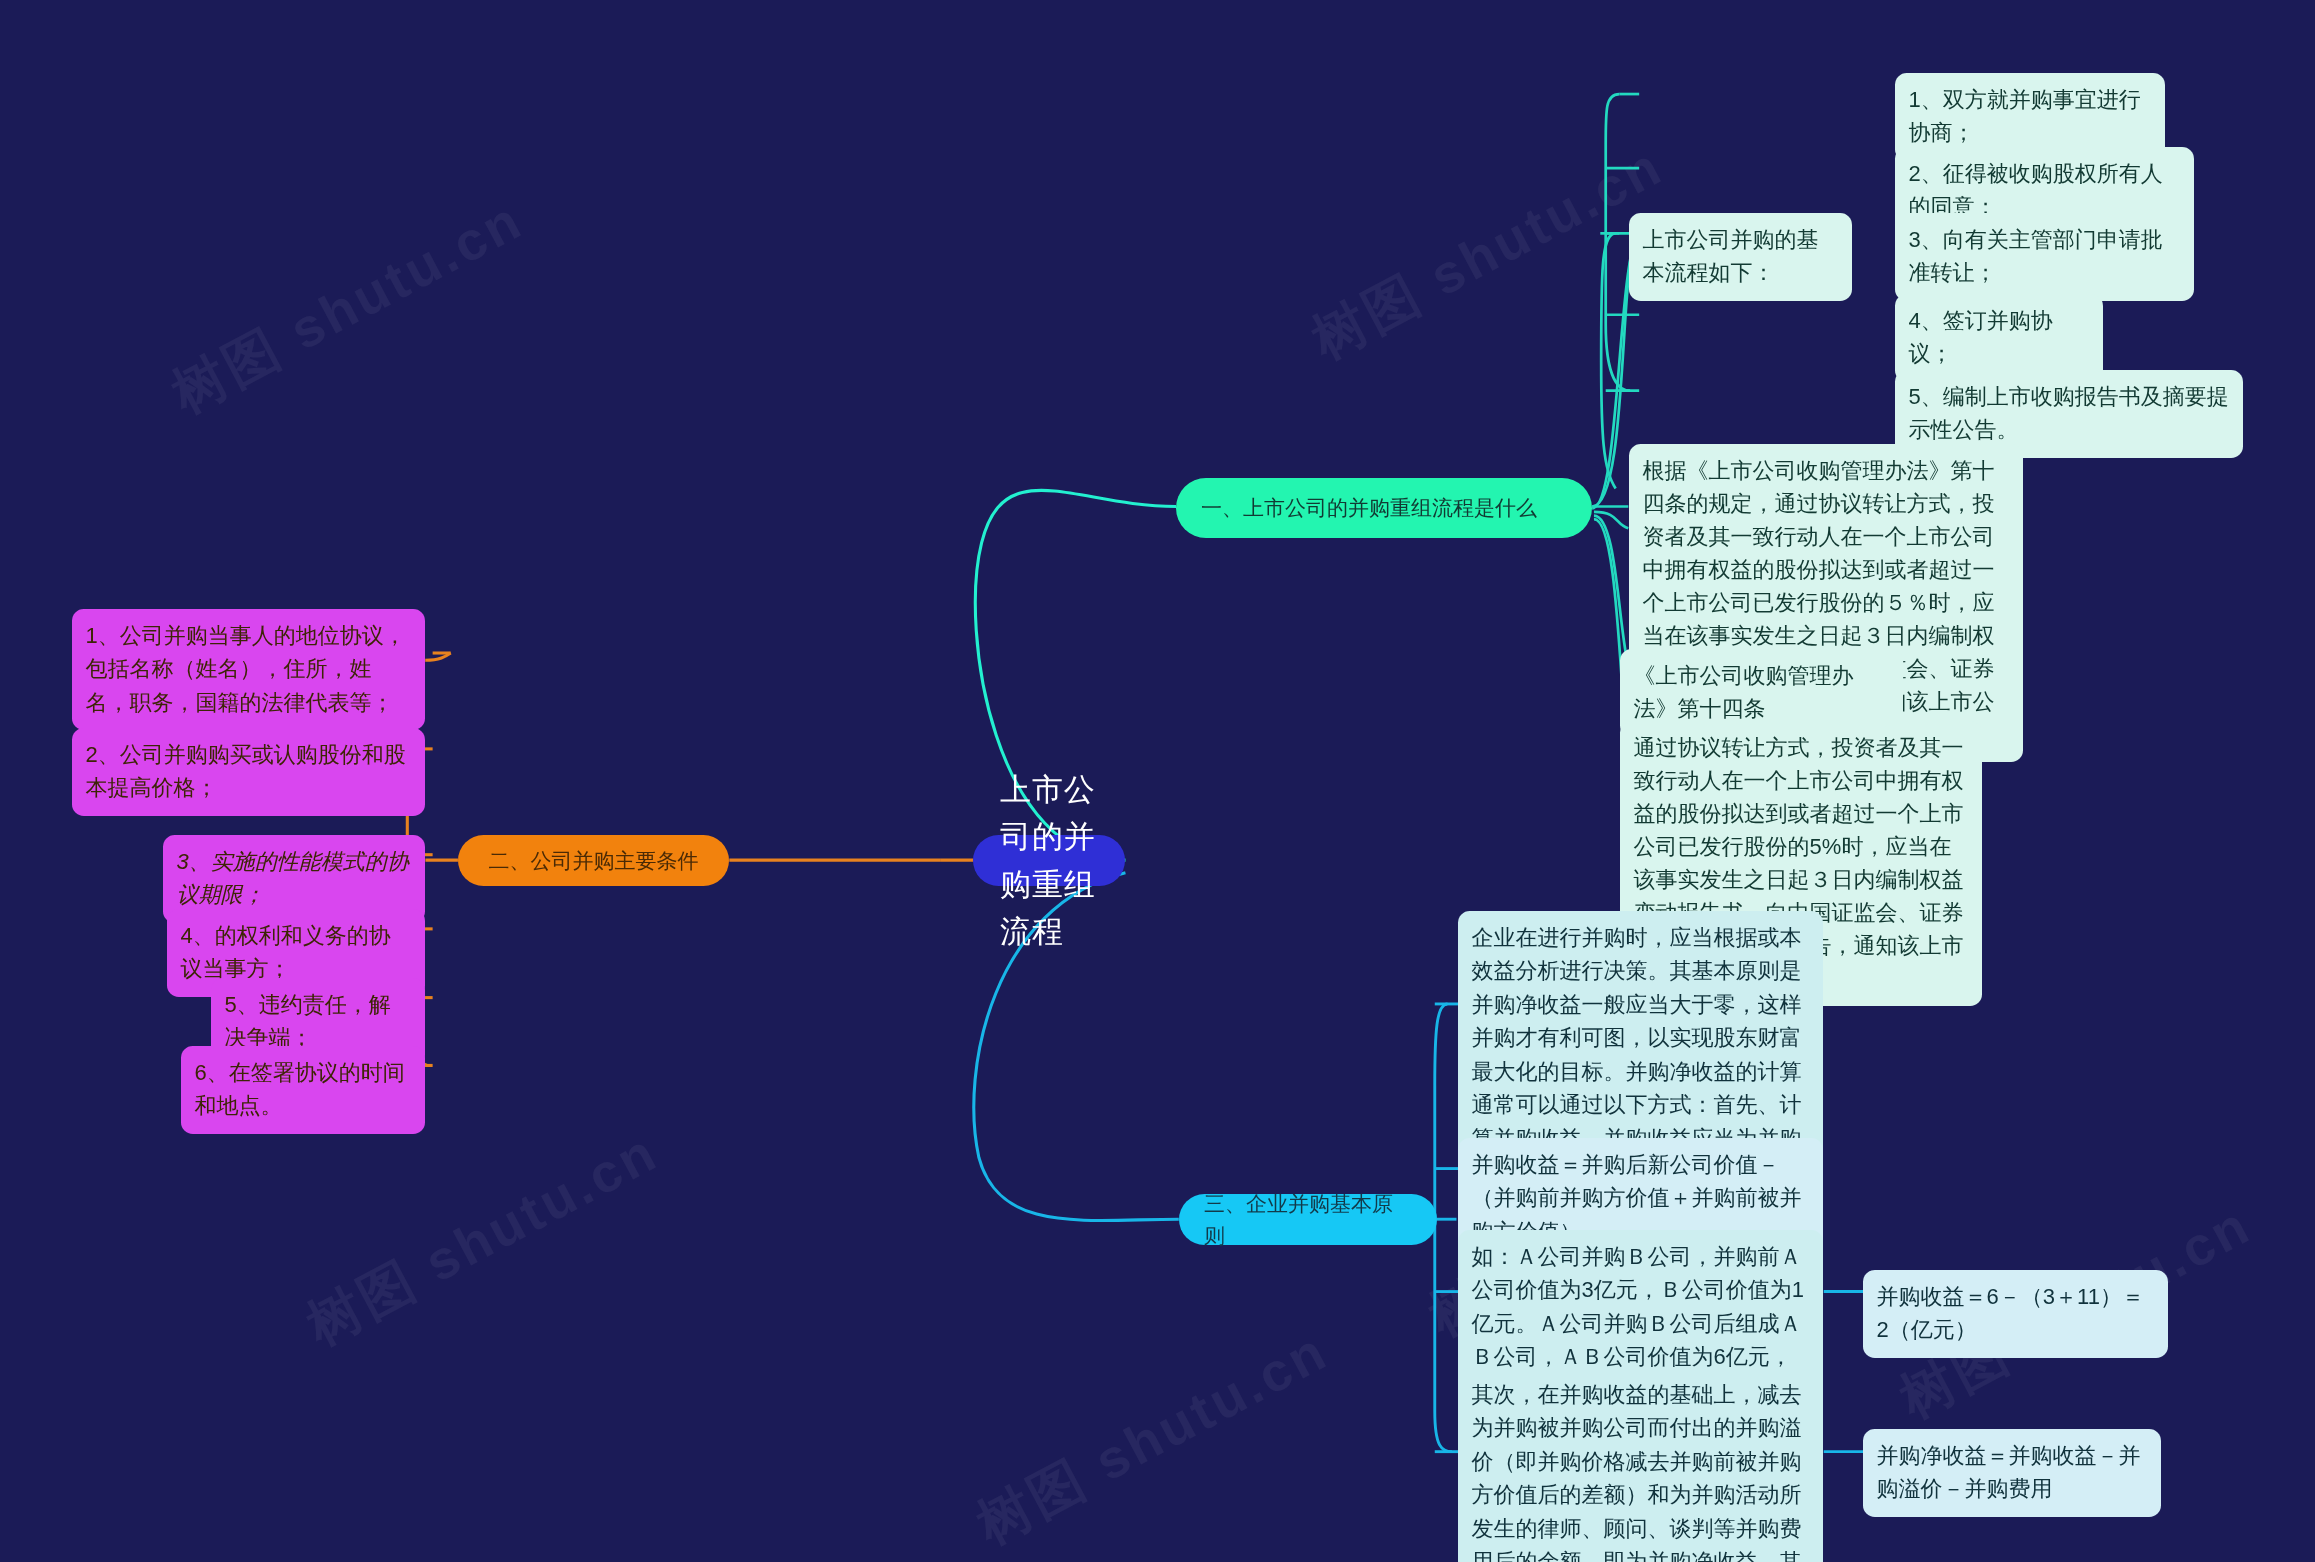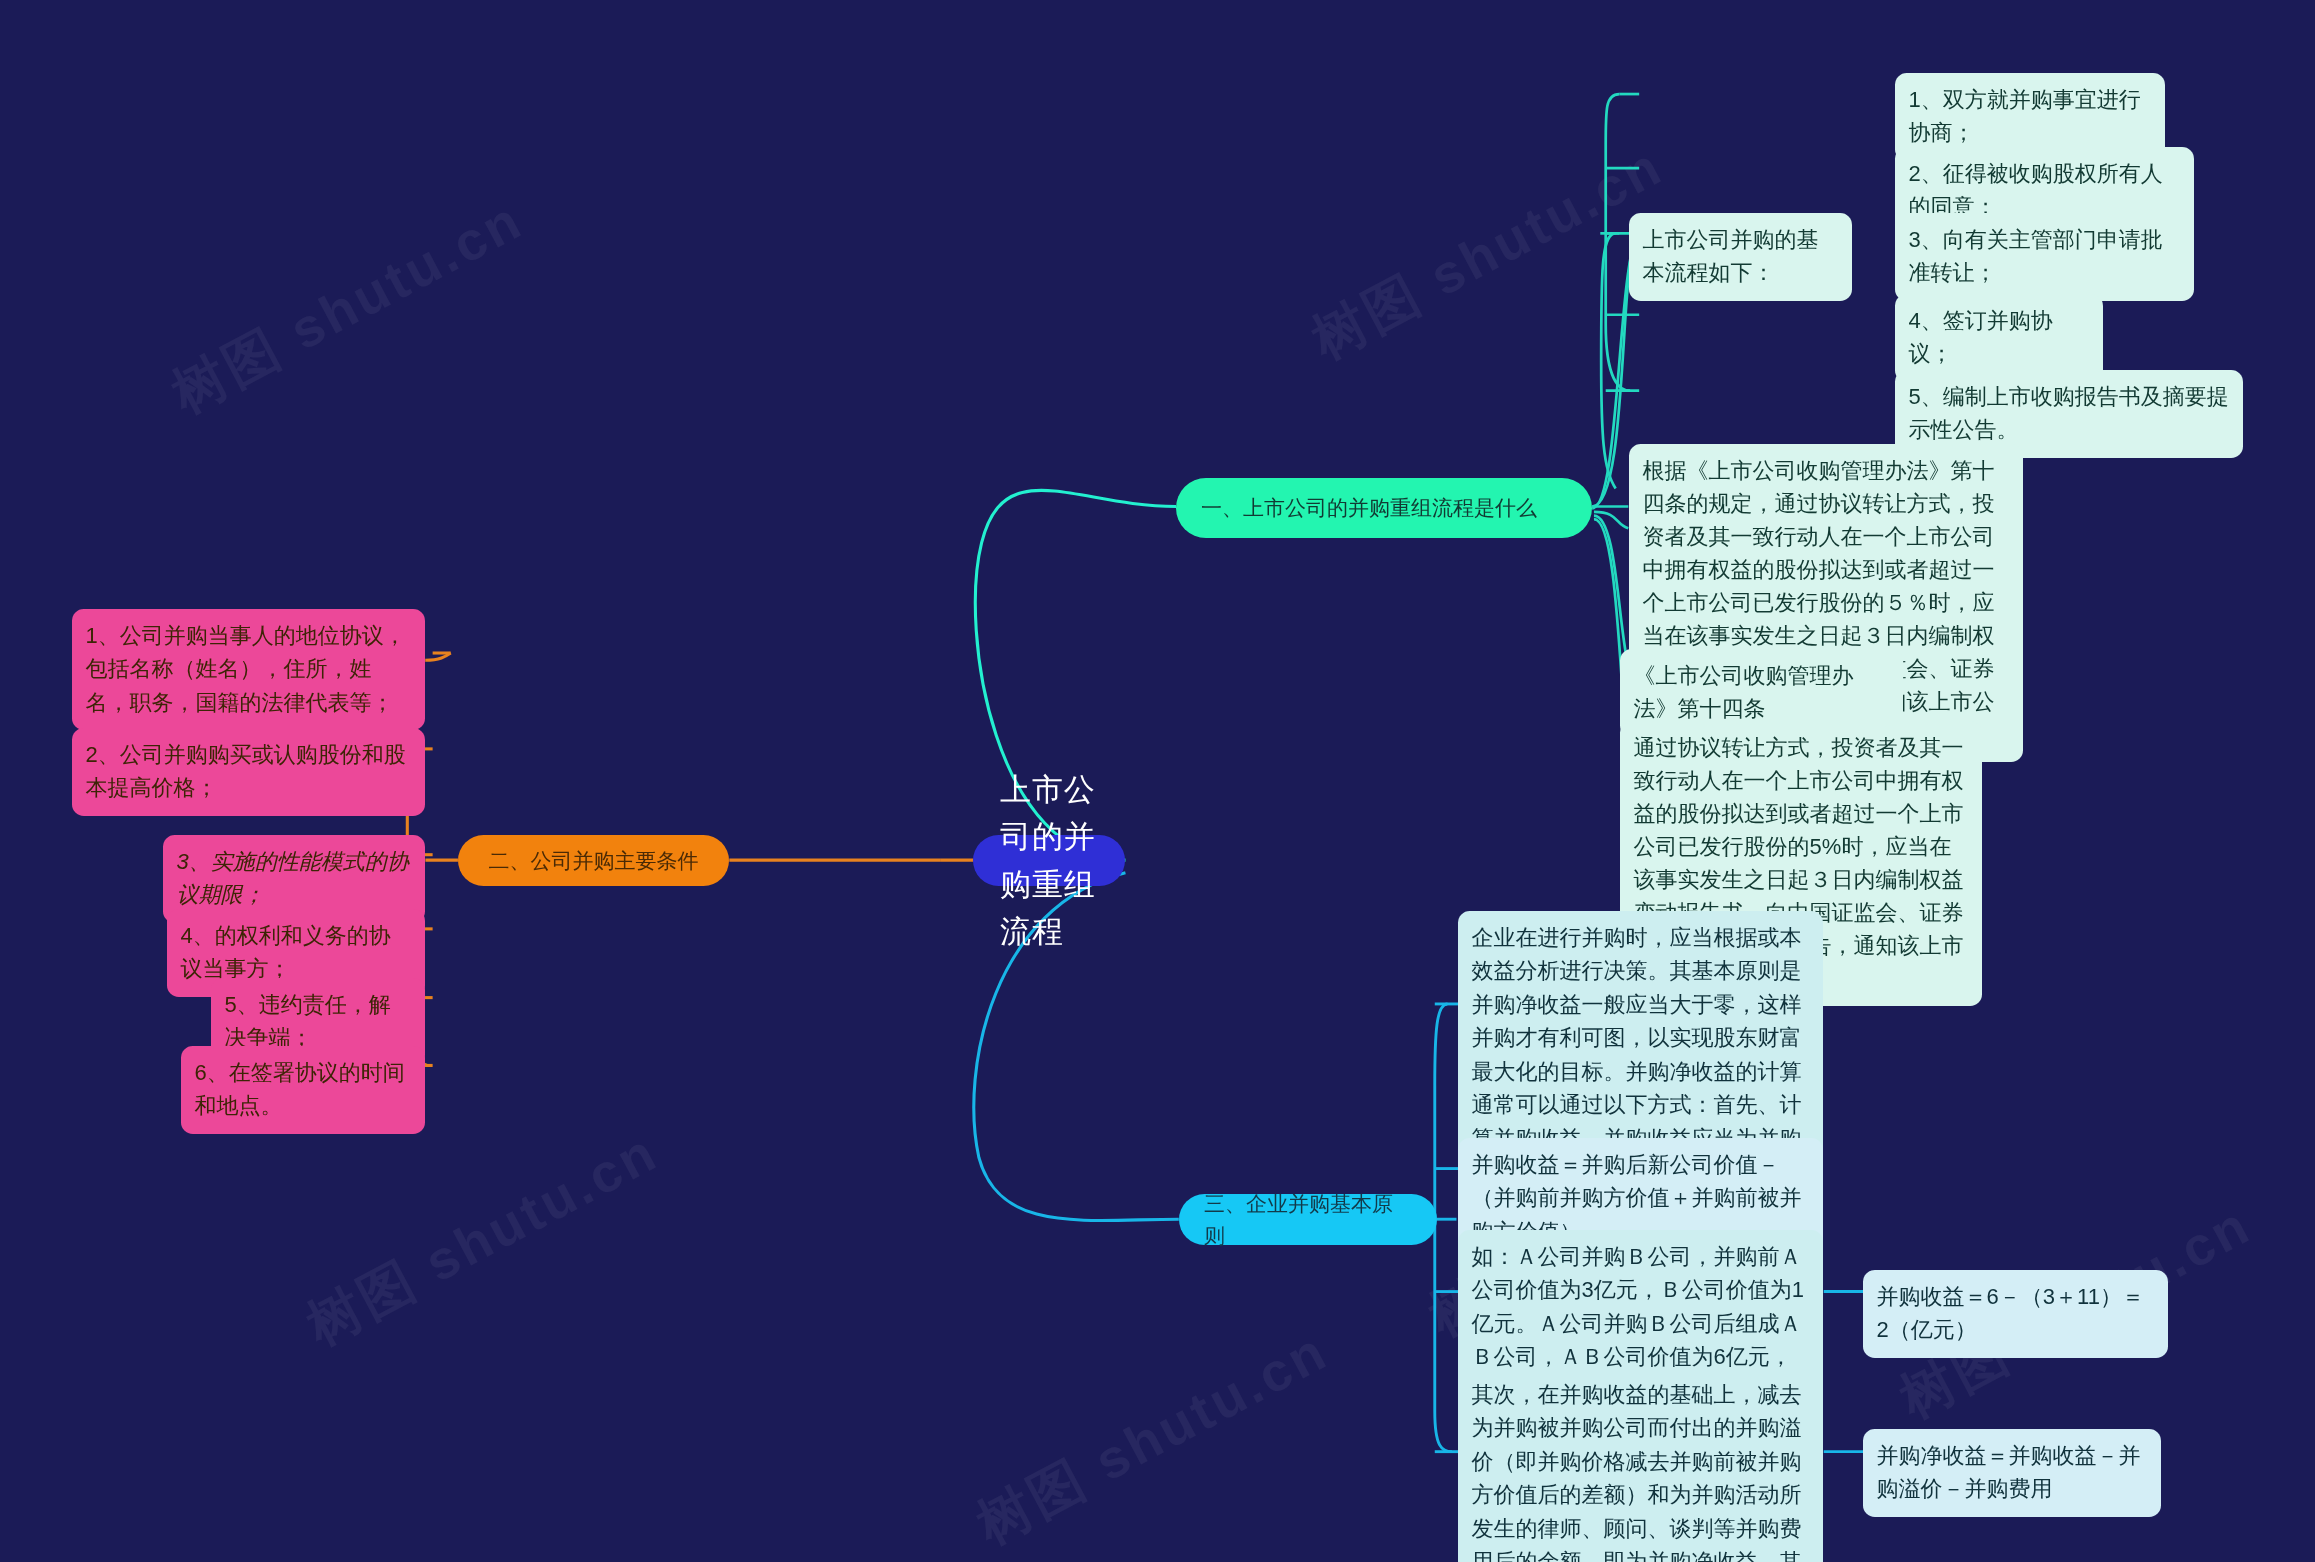--- a/index.html
+++ b/index.html
@@ -64,21 +64,21 @@
   .br-cyan{background:#16c8f5;color:#123a4a;}
 
   
   .leaf{
     font-size:22px;
     padding:10px 13.6px 11px 13.6px;
     border-radius:11.8px;
   }
   .leaf-teal{background:#d9f5ee;color:#123a33;}
   .leaf-mint{background:#cdeef0;color:#10323c;}
-  .leaf-peach{background:#ec4899;color:#3d2405;}
+  .leaf-peach{background:#d946ef;color:#3d2405;}
   .leaf-ice{background:#d4eef6;color:#10323c;}
 
   .leaf-teal.big{line-height:1.5;}
 </style>
 </head>
 <body>
 
 <div id="canvas">
 
   <div class="wm" style="left:154px;top:271px;">树图 shutu.cn</div>

